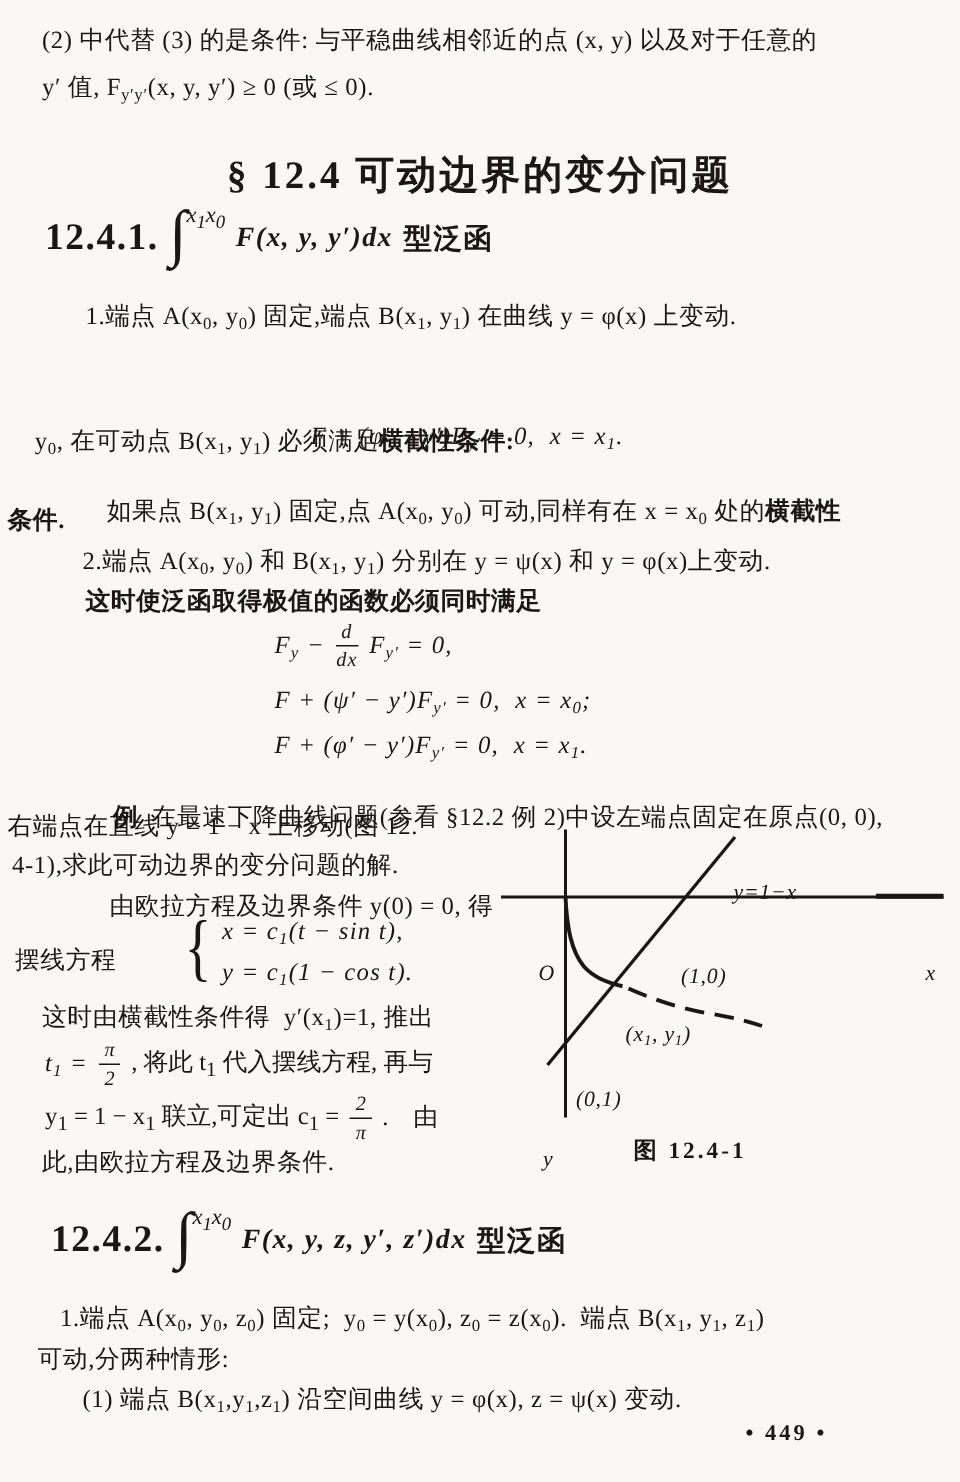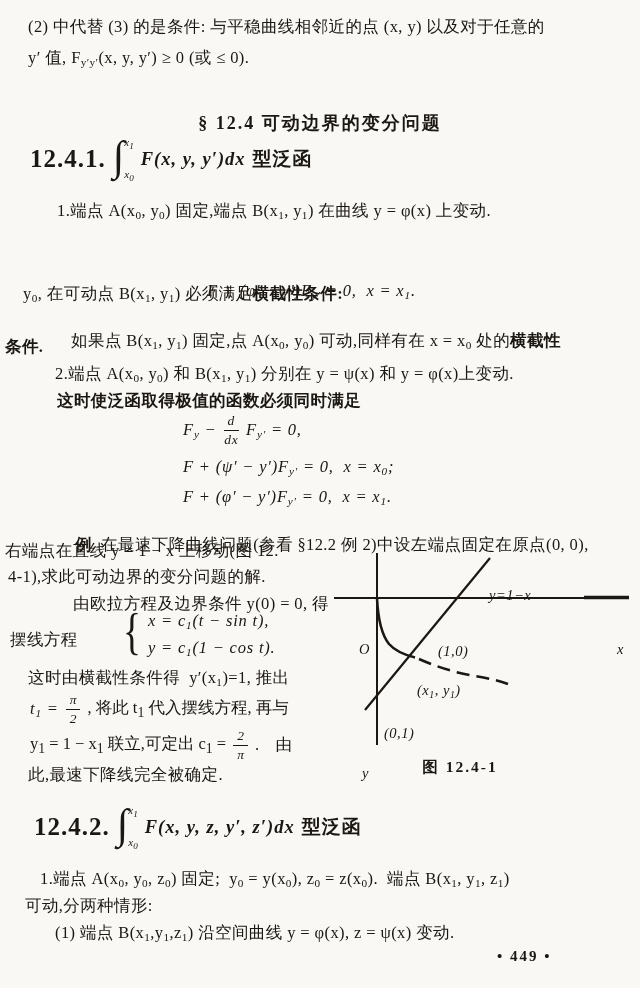--- a/index.html
+++ b/index.html
@@ -8,29 +8,29 @@
   #page {
     position:relative; width:640px; height:988px; margin:0 auto;
     background:var(--paper); color:var(--ink); overflow:hidden;
   }
   .line { position:absolute; font-size:16.5px; line-height:1.25; white-space:pre; letter-spacing:0.4px; }
   .line sub, .math sub { font-size:68%; vertical-align:-0.3em; line-height:0; }
   .bold { font-weight:bold; }
   .math { font-style:italic; letter-spacing:0.8px; }
   .center-title {
     position:absolute; left:0; width:100%; text-align:center;
-    font-size:18px; font-weight:bold; letter-spacing:2px;margin-top:12px;
+    font-size:26px; font-weight:bold; letter-spacing:2px;
   }
   .subheading { position:absolute; display:flex; align-items:center; gap:7px;
     font-weight:bold; font-size:19px; }
   .subheading .sub-num { font-size:25px; letter-spacing:1px; }
   .int-wrap { display:inline-flex; align-items:center; }
   .int-sign { font-size:42px; font-weight:normal; line-height:0.9; transform:translateY(-2px); }
-  .int-bounds { display:inline-flex; flex-direction:column; justify-content:space-between;
-    height:46px; font-size:11px; font-style:italic; font-weight:normal; transform:translateY(1px); }
+  .int-bounds { display:inline-flex; flex-direction:row; justify-content:space-between;
+    height:46px; font-size:15px; font-style:italic; font-weight:normal; transform:translateY(1px); }
   .int-bounds .ib { line-height:1; }
   .sub-body { font-style:italic; font-size:18.5px; letter-spacing:1px; }
   .sub-suffix { font-size:19px; letter-spacing:1px; }
   .frac-row { position:absolute; display:flex; align-items:center; gap:7px;
     font-size:16.5px; white-space:pre; }
   .frac { display:inline-flex; flex-direction:column; align-items:center;
     vertical-align:middle; font-style:italic; font-size:13.5px; line-height:1.15; }
   .frac .num { border-bottom:1.4px solid var(--ink); padding:0 4px 1px; }
   .frac .den { padding-top:1px; }
   .brace { position:absolute; font-size:50px; font-weight:300; transform:scaleX(0.75); line-height:1; }
@@ -114,34 +114,34 @@
 
   <div class="frac-row" style="left:30px; top:728px;">
     <span>y<sub>1</sub> = 1 − x<sub>1</sub> 联立,可定出 c<sub>1</sub> =</span>
     <span class="frac">
       <span class="num">2</span>
       <span class="den">π</span>
     </span>
     <span>.    由</span>
   </div>
 
-  <div class="line" style="left:28px; top:765px;">此,最速下降线完全被确定.</div>
+  <div class="line" style="left:28px; top:765px;">此,由欧拉方程及边界条件.</div>
 
   <div id="figure">
     <svg width="302" height="215" viewBox="0 0 302 215">
       <line x1="2" y1="53" x2="297" y2="53" stroke="var(--ink)" stroke-width="2"></line>
       <line x1="252" y1="52.5" x2="297" y2="52.5" stroke="var(--ink)" stroke-width="3.4"></line>
       <line x1="45" y1="8" x2="45" y2="200" stroke="var(--ink)" stroke-width="2"></line>
       <line x1="33" y1="165" x2="158" y2="13" stroke="var(--ink)" stroke-width="2.2"></line>
       <path d="M 45 53 C 46 74 49 89 57 99 C 64 107 73 110 83 112.5" fill="none" stroke="var(--ink)" stroke-width="2.6"></path>
       <path d="M 87 114 C 105 122 124 128 143 131 C 157 133.5 166 135.5 176 139" fill="none" stroke="var(--ink)" stroke-width="2.6" stroke-dasharray="13 7"></path>
     </svg>
     <div class="flabel" style="left:157px; top:2px;">y=1−x</div>
     <div class="flabel" style="left:27px; top:56px;">O</div>
-    <div class="flabel" style="left:106px; top:58px;">(1,0)</div>
+    <div class="flabel" style="left:122px; top:58px;">(1,0)</div>
     <div class="flabel" style="left:285px; top:56px;">x</div>
     <div class="flabel" style="left:85px; top:97px;">(x<sub>1</sub>, y<sub>1</sub>)</div>
     <div class="flabel" style="left:52px; top:140px;">(0,1)</div>
     <div class="flabel" style="left:30px; top:180px;">y</div>
   </div>
   <div class="fig-caption" style="left:350px; top:757px; width:220px; text-align:center;">图  12.4-1</div>
 
   <div class="subheading" style="left:34px; top:804px;">
     <span class="sub-num">12.4.2.</span>
     <span class="int-wrap">

